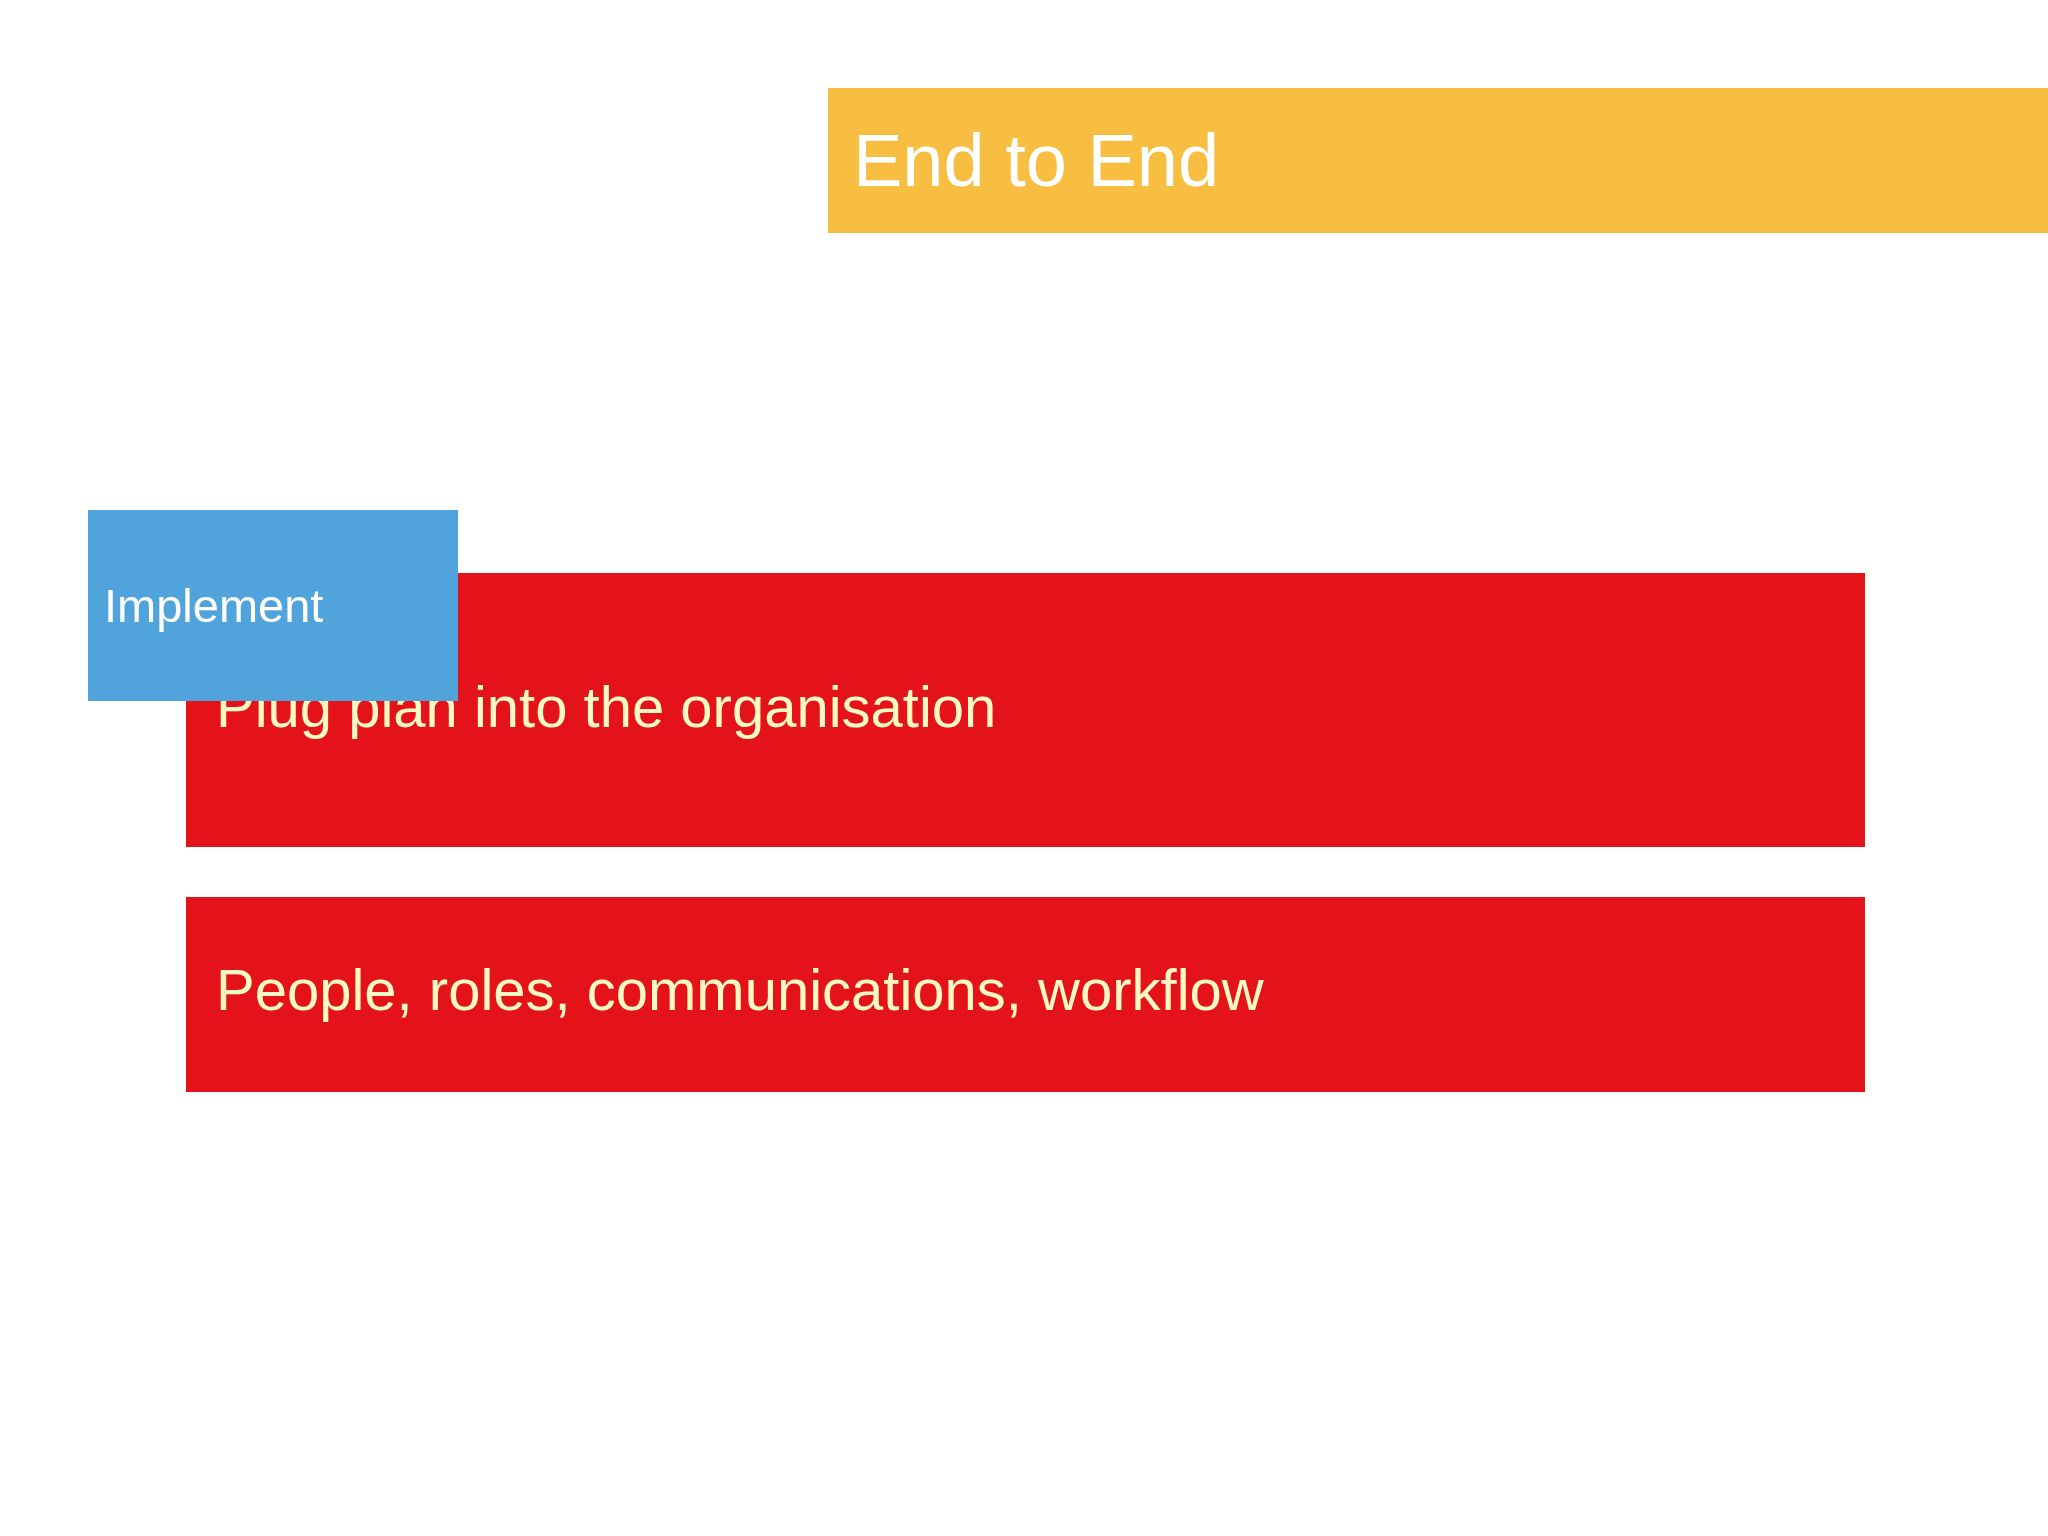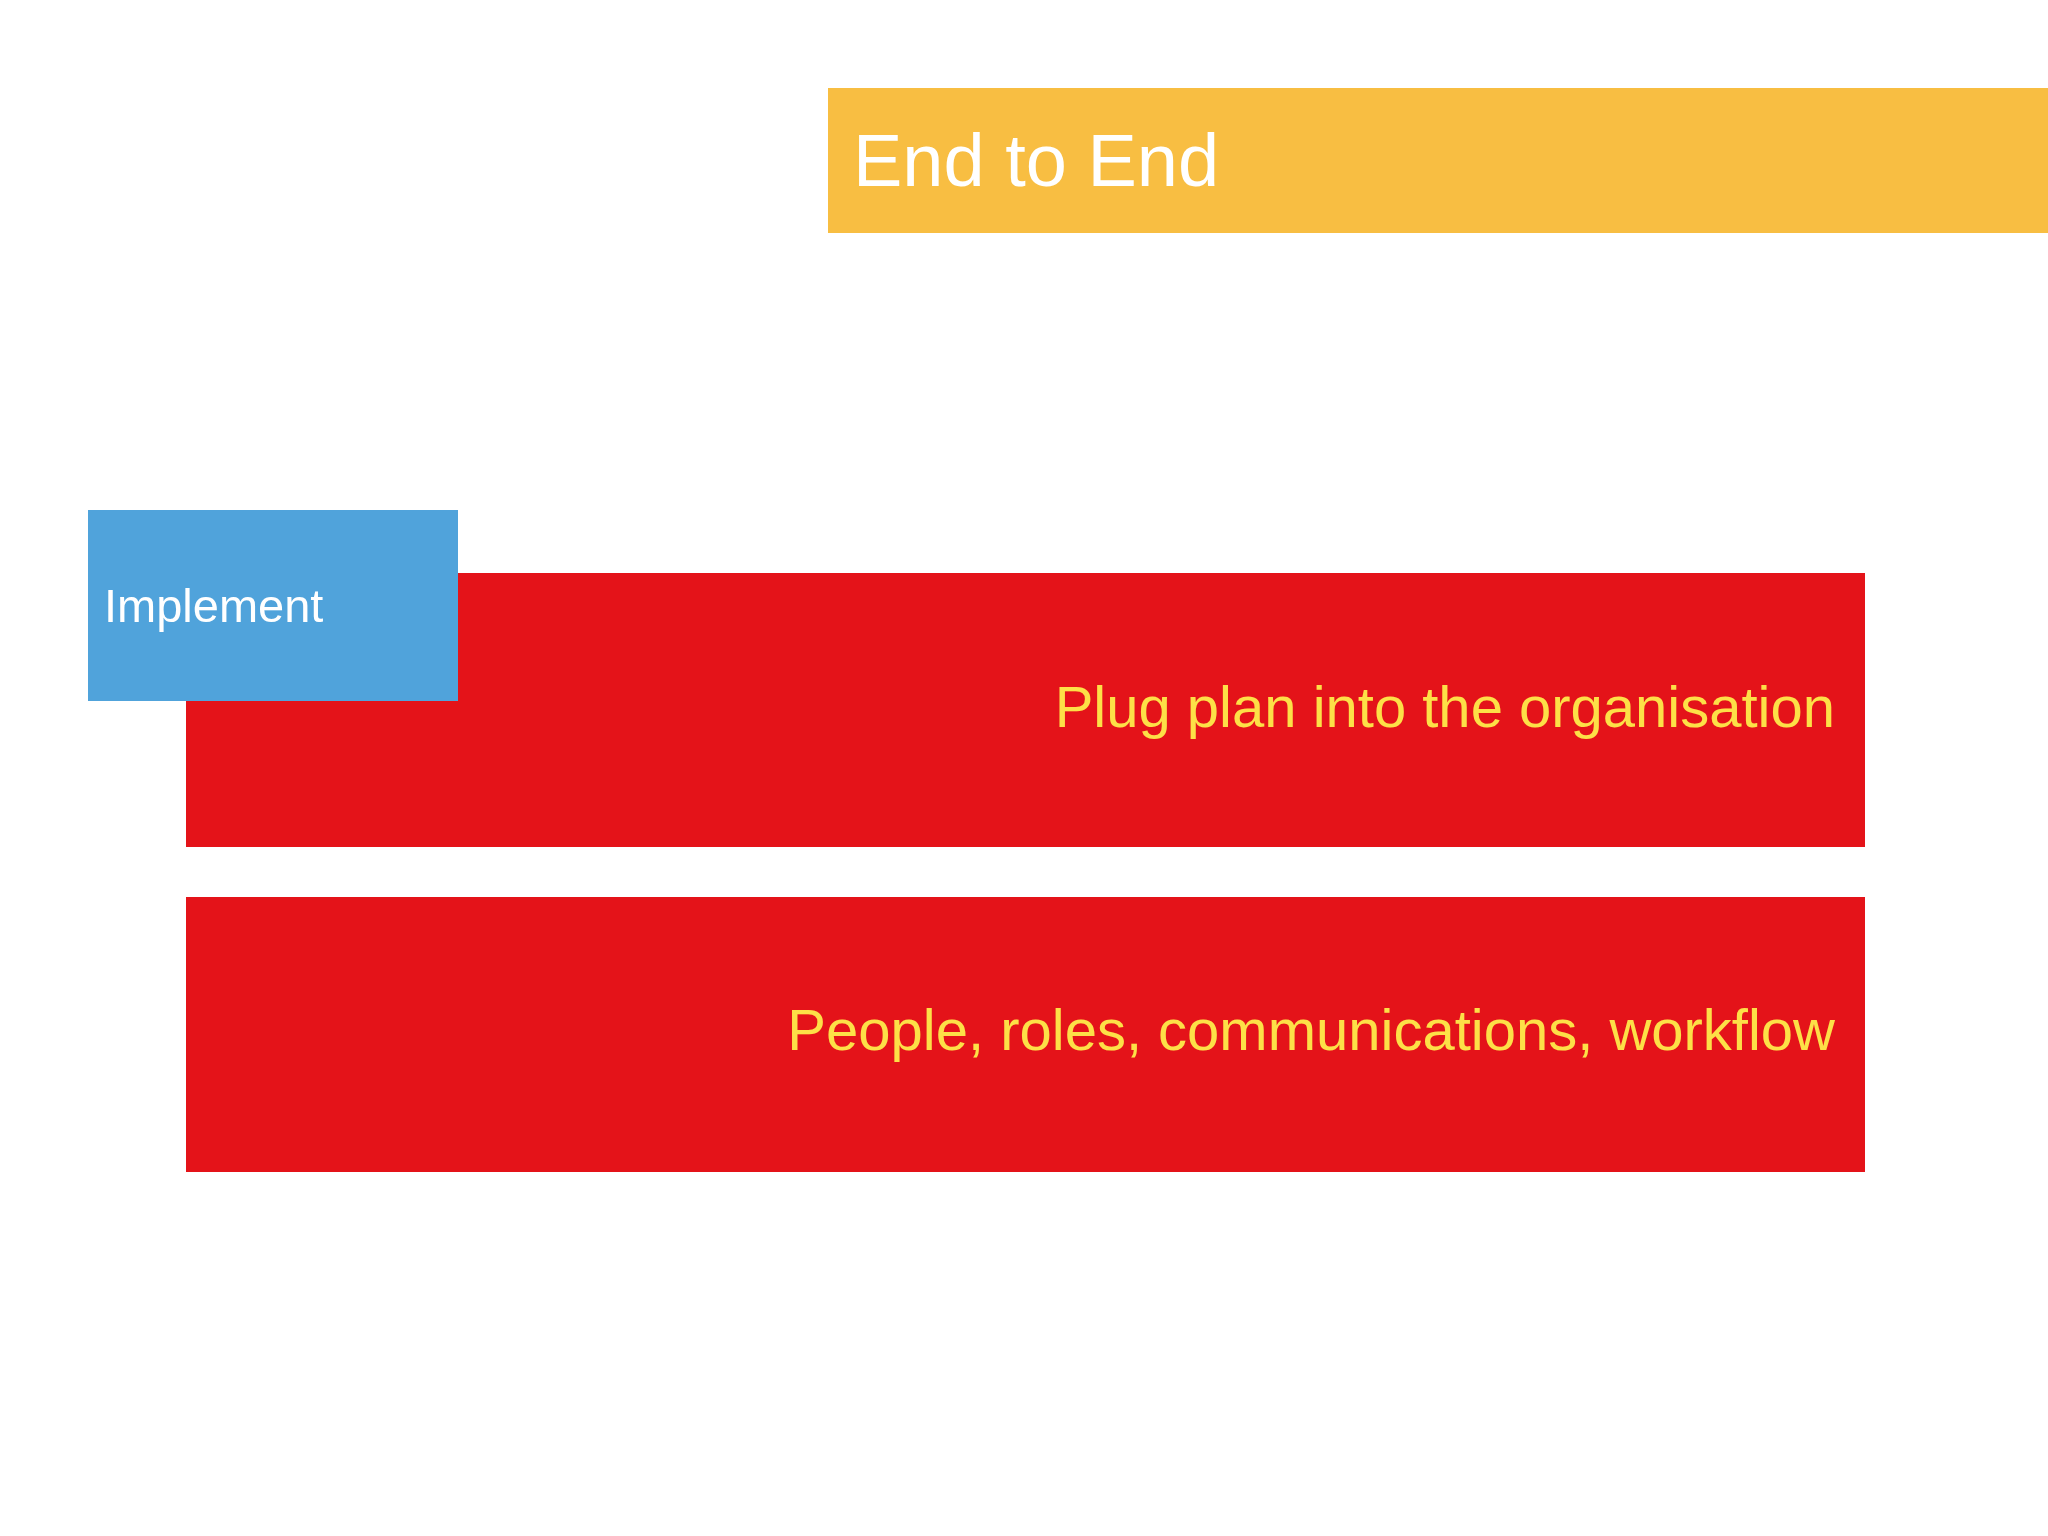--- a/index.html
+++ b/index.html
@@ -52,28 +52,28 @@
     align-items: center;
     justify-content: center;
     box-sizing: border-box;
   }
   .red-bar-1 {
     top: 573px;
     height: 274px;
   }
   .red-bar-2 {
     top: 897px;
-    height: 275px;
+    height: 195px;
   }
   .red-text {
-    color: #fde047;
+    color: #fef9c3;
     font-size: 58px;
     font-weight: 400;
     line-height: 1.32;
-    text-align: right;
+    text-align: left;
     width: 100%;
     padding: 0 30px;
     box-sizing: border-box;
   }
   .red-text .line {
     display: block;
     white-space: nowrap;
   }
   .red-bar-1 .red-text {
     transform: translateY(-3px);

